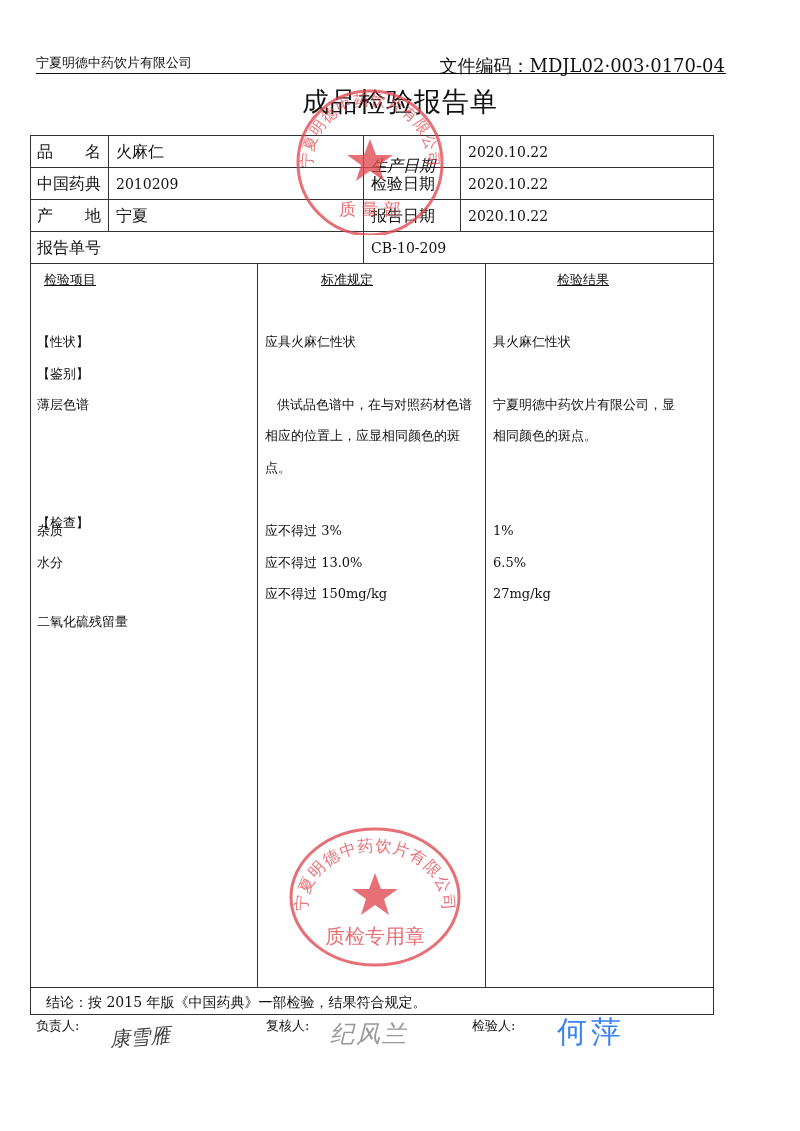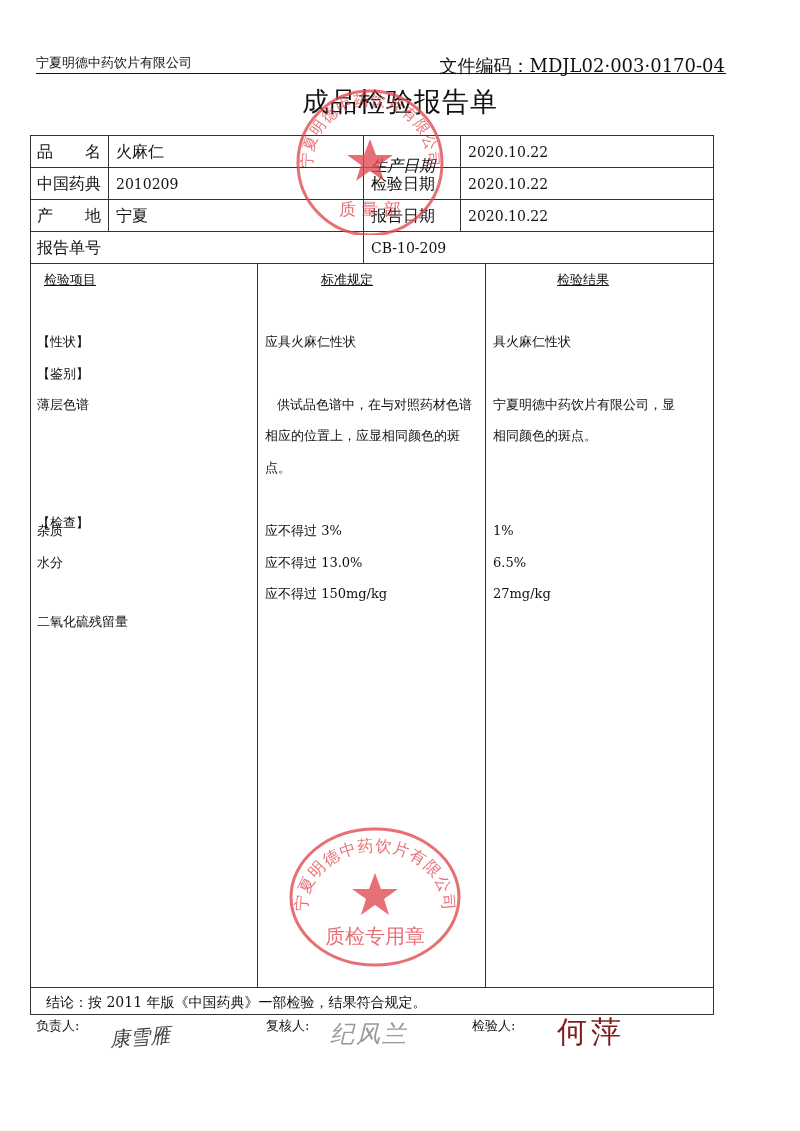--- a/index.html
+++ b/index.html
@@ -95,28 +95,28 @@
 <div class="cell body-text" style="left:493px;top:522px;">1%</div>
 
 <div class="cell body-text" style="left:37px;top:554px;">水分</div>
 <div class="cell body-text" style="left:265px;top:554px;">应不得过 13.0%</div>
 <div class="cell body-text" style="left:493px;top:554px;">6.5%</div>
 
 <div class="cell body-text" style="left:37px;top:585px;margin-top:28px;">二氧化硫残留量</div>
 <div class="cell body-text" style="left:265px;top:585px;">应不得过 150mg/kg</div>
 <div class="cell body-text" style="left:493px;top:585px;">27mg/kg</div>
 
-<div class="cell" style="left:46px;top:993px;font-size:14px;">结论：按 2011 年版《中国药典》一部检验，结果符合规定。</div>
+<div class="cell" style="left:46px;top:993px;font-size:14px;">结论：按 2015 年版《中国药典》一部检验，结果符合规定。</div>
 
 <div class="cell" style="left:36px;top:1017px;font-size:13px;">负责人:</div>
 <div class="sig" style="left:110px;top:1024px;font-size:20px;color:#444;transform:rotate(-4deg);font-style:italic;">康雪雁</div>
 <div class="cell" style="left:266px;top:1017px;font-size:13px;">复核人:</div>
 <div class="sig" style="left:330px;top:1018px;font-size:24px;color:#999;font-style:italic;letter-spacing:2px;">纪风兰</div>
 <div class="cell" style="left:472px;top:1017px;font-size:13px;">检验人:</div>
-<div class="sig" style="left:557px;top:1012px;font-size:30px;color:#7f1d1d;letter-spacing:4px;">何萍</div>
+<div class="sig" style="left:557px;top:1012px;font-size:30px;color:#3b82f6;letter-spacing:4px;">何萍</div>
 
 <svg class="stamp" style="left:290px;top:85px;" width="160" height="150" viewBox="0 0 160 150">
   <defs>
     <path id="arcTop" d="M 22 78 A 58 58 0 0 1 138 78"></path>
   </defs>
   <circle cx="80" cy="78" r="72" fill="none" stroke="#e0484f" stroke-width="3"></circle>
   <text font-size="15" fill="#e0484f" font-family="DejaVu Sans, sans-serif" letter-spacing="1">
     <textPath href="#arcTop" startOffset="50%" text-anchor="middle">宁夏明德中药饮片有限公司</textPath>
   </text>
   <polygon points="80,54 86,70 103,70 89,80 94,96 80,86 66,96 71,80 57,70 74,70" fill="#e0484f"></polygon>

